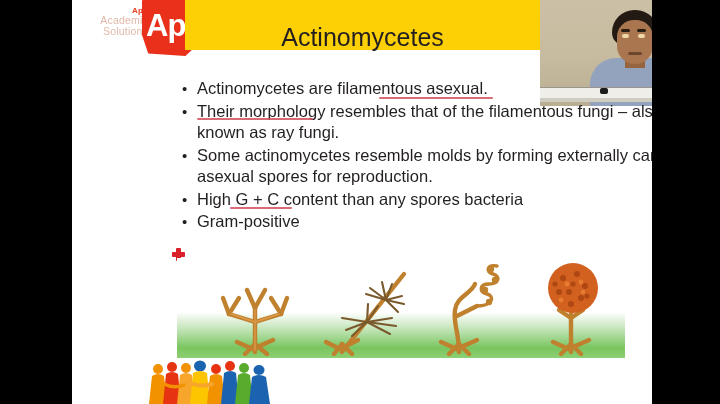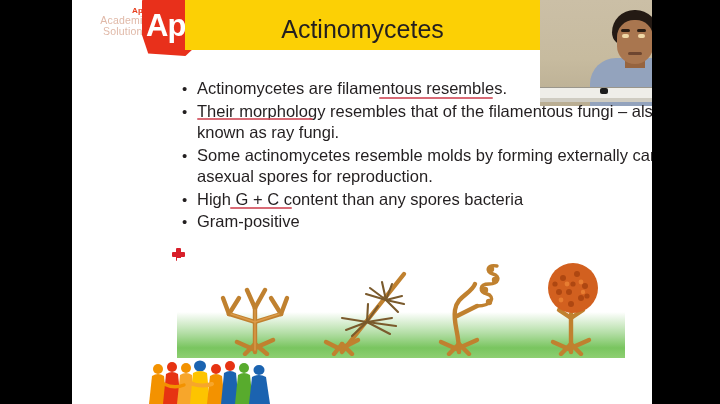--- a/index.html
+++ b/index.html
@@ -19,21 +19,21 @@
     font-size:8px;font-weight:bold;color:#e8401f;letter-spacing:.2px;}
   .logo-sub{position:absolute;left:-4px;top:15px;width:80px;text-align:right;
     font-size:10.5px;color:#e0b9a8;line-height:11px;letter-spacing:.2px;}
   #logo-mark{position:absolute;left:70px;top:-6px;width:62px;height:62px;background:#e8301b;
     clip-path:polygon(0% 10%,72% 0%,100% 26%,100% 72%,70% 100%,10% 96%,0% 66%);}
   #logo-mark-text{position:absolute;left:74px;top:6px;width:60px;height:40px;color:#fff;
     font-size:31px;font-weight:bold;letter-spacing:-1px;line-height:40px;}
 
   
   #title-banner{position:absolute;left:113px;top:0;width:355px;height:50px;background:#fcd005;}
-  #title-text{position:absolute;left:113px;top:4px;width:355px;height:50px;line-height:50px;
+  #title-text{position:absolute;left:113px;top:12px;width:355px;height:50px;line-height:50px;
     text-align:center;font-size:25px;color:#231f20;}
 
   
   #webcam{position:absolute;left:468px;top:0;width:182px;height:106px;overflow:hidden;
     background:linear-gradient(180deg,#cbbfa6 0%,#c7bb9f 55%,#b9ad92 100%);}
   .wc-hair{position:absolute;left:72px;top:10px;width:46px;height:36px;background:#241a14;border-radius:23px 23px 14px 14px;}
   .wc-face{position:absolute;left:77px;top:20px;width:36px;height:44px;background:#a9764f;border-radius:17px 17px 18px 18px;}
   .wc-eye{position:absolute;top:34px;width:7px;height:4px;background:#f0d9a8;border-radius:2px;}
   .wc-eye.l{left:82px;} .wc-eye.r{left:98px;}
   .wc-brow{position:absolute;top:29px;width:9px;height:3px;background:#2a1d14;border-radius:2px;}
@@ -101,21 +101,21 @@
       <div class="wc-mouth"></div>
       <div class="wc-deskedge"></div>
       <div class="wc-desk"></div>
       <div class="wc-mic"></div>
     </div>
 
     <div id="bullets">
 
       <div class="bullet">
         <span class="dot">•</span>
-        <span class="txt">Actinomycetes are filamentous resembles.</span>
+        <span class="txt">Actinomycetes are filamentous asexual.</span>
         <span class="ul-red" style="left:197px;top:19px;width:114px;"></span>
       </div>
 
       <div class="bullet">
         <span class="dot">•</span>
         <span class="txt">Their morphology resembles that of the filamentous fungi – also known as ray fungi.</span>
         <span class="ul-red" style="left:15px;top:17px;width:116px;"></span>
       </div>
 
       <div class="bullet">

